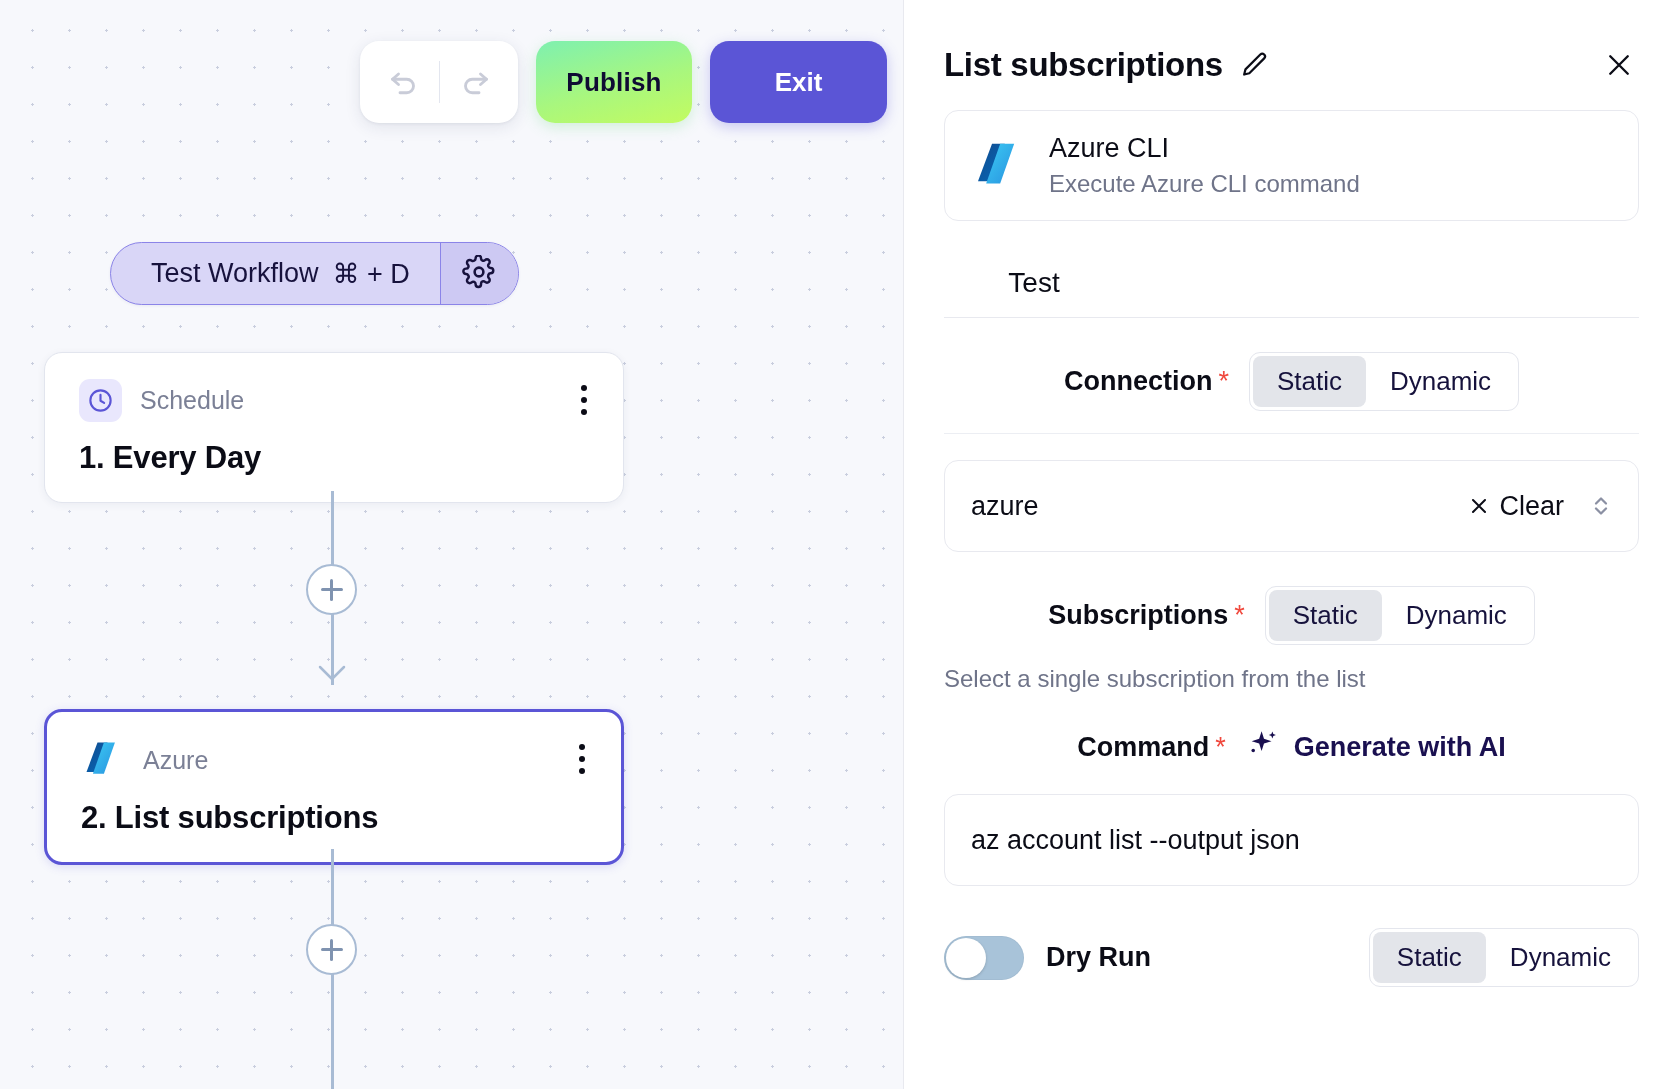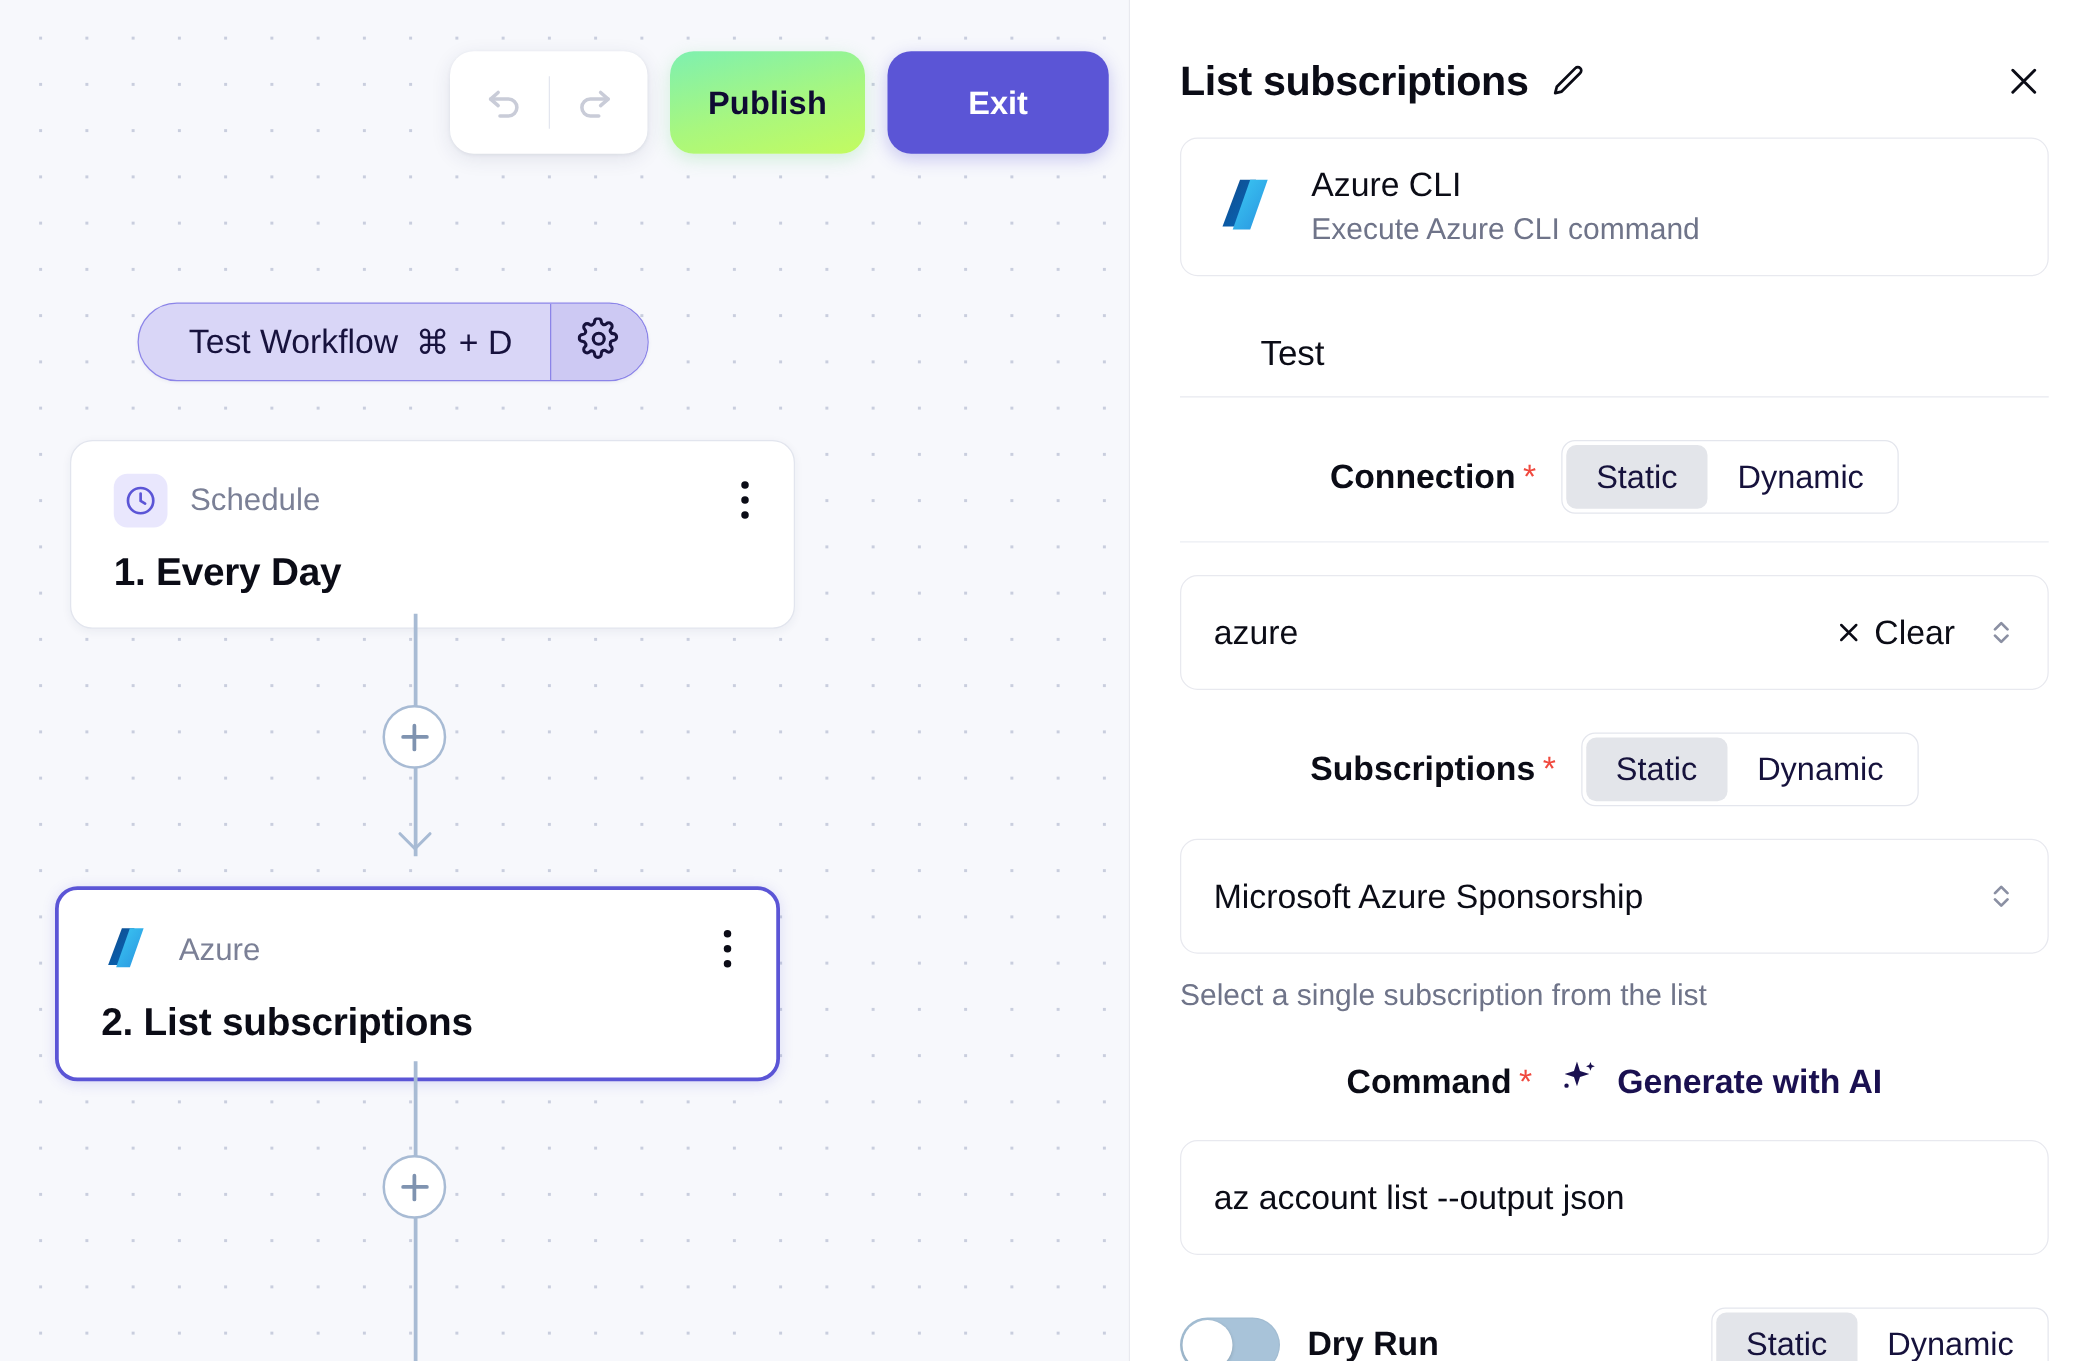--- a/index.html
+++ b/index.html
@@ -201,21 +201,21 @@
       <div class="testpill-gear">
         <span>
           <svg width="34" height="34" viewBox="0 0 24 24" fill="none" stroke="#17123d" stroke-width="1.8" stroke-linecap="round" stroke-linejoin="round">
             <circle cx="12" cy="12" r="3.1"></circle>
             <path d="M19.4 13.6a1.7 1.7 0 0 0 .34 1.87l.06.06a2 2 0 1 1-2.83 2.83l-.06-.06a1.7 1.7 0 0 0-1.87-.34 1.7 1.7 0 0 0-1.03 1.56V20a2 2 0 1 1-4 0v-.09A1.7 1.7 0 0 0 9 18.35a1.7 1.7 0 0 0-1.87.34l-.06.06a2 2 0 1 1-2.83-2.83l.06-.06A1.7 1.7 0 0 0 4.6 13.6a1.7 1.7 0 0 0-1.56-1.03H3a2 2 0 1 1 0-4h.09A1.7 1.7 0 0 0 4.65 7.5a1.7 1.7 0 0 0-.34-1.87l-.06-.06a2 2 0 1 1 2.83-2.83l.06.06A1.7 1.7 0 0 0 9 2.66 1.7 1.7 0 0 0 10 1.1V1a2 2 0 1 1 4 0v.09a1.7 1.7 0 0 0 1.03 1.56 1.7 1.7 0 0 0 1.87-.34l.06-.06a2 2 0 1 1 2.83 2.83l-.06.06a1.7 1.7 0 0 0-.34 1.87V7a1.7 1.7 0 0 0 1.56 1.03H21a2 2 0 1 1 0 4h-.09a1.7 1.7 0 0 0-1.51 1.03z" transform="translate(0,1.4) scale(0.96)"></path>
           </svg>
         </span>
       </div>
     </div>
 
-    <div class="node" style="top:352px;margin-left:12px;">
+    <div class="node" style="top:352px;">
       <div class="node-head">
         <span class="sched-badge">
           <svg width="27" height="27" viewBox="0 0 24 24" fill="none" stroke="#5b55d6" stroke-width="1.9" stroke-linecap="round" stroke-linejoin="round">
             <circle cx="12" cy="12" r="9"></circle>
               <path d="M12 7v5.2l3.2 1.9"></path>
           </svg>
         </span>
         <span class="node-kind">Schedule</span>
         <span class="kebab">
             <i></i>
@@ -340,29 +340,20 @@
 
       <div class="field-row">
         <div class="field-label">
           <span>Subscriptions</span><span class="req">*</span>
         </div>
         <div class="segmented">
           <div class="seg active">Static</div>
           <div class="seg">Dynamic</div>
         </div>
       </div>
-      <div class="input-box">
-        <span class="input-val">Microsoft Azure Sponsorship</span>
-        <span class="stepper">
-          <svg width="22" height="30" viewBox="0 0 16 24" fill="none" stroke="#8b90a3" stroke-width="1.8" stroke-linecap="round" stroke-linejoin="round">
-            <path d="M4 10 L8 6 L12 10"></path>
-              <path d="M4 14 L8 18 L12 14"></path>
-          </svg>
-        </span>
-      </div>
       <div class="helper">Select a single subscription from the list</div>
 
       <div class="field-row">
         <div class="field-label">
           <span>Command</span><span class="req">*</span>
         </div>
         <div class="gen-ai">
           <span>
             <svg width="34" height="34" viewBox="0 0 24 24" fill="#1a1050">
               <path d="M11 3 L12.7 8.3 L18 10 L12.7 11.7 L11 17 L9.3 11.7 L4 10 L9.3 8.3 Z"></path>

